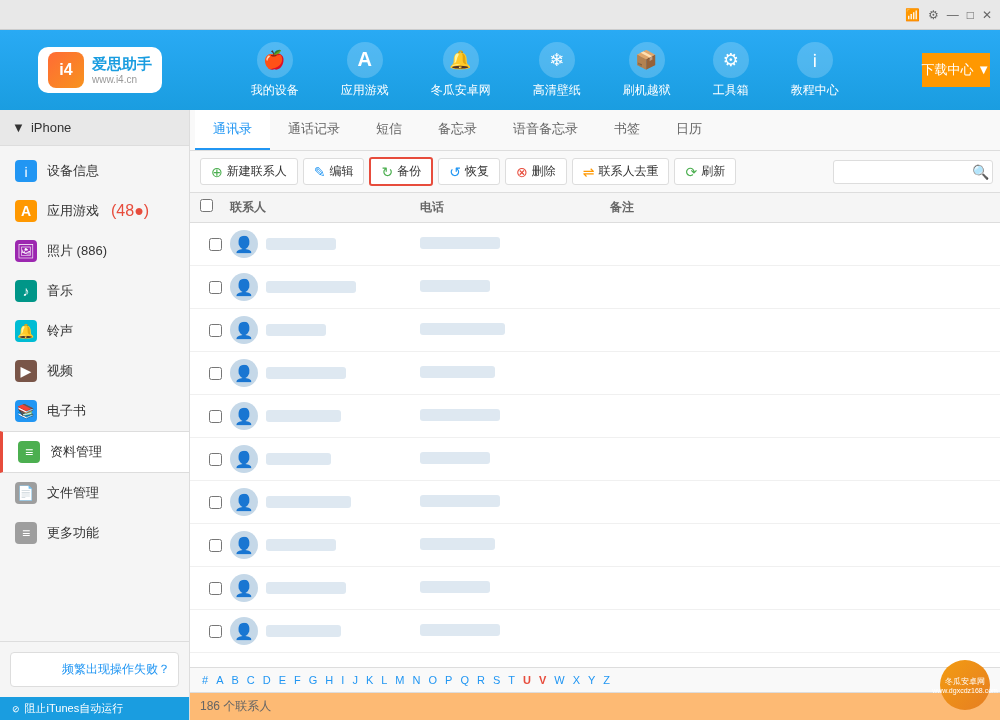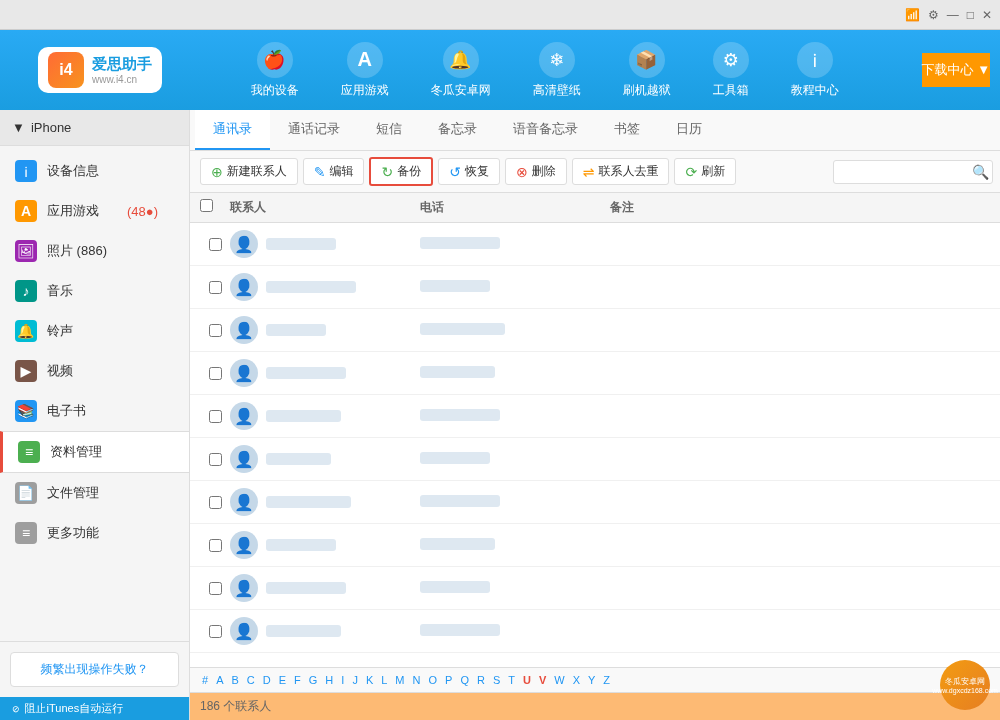--- a/index.html
+++ b/index.html
@@ -164,21 +164,21 @@
       border-top: 1px solid #ddd;
     }
     .problem-btn {
       background: #fff;
       border: 1px solid #ddd;
       border-radius: 4px;
       padding: 8px;
       cursor: pointer;
       font-size: 12px;
       color: #2196F3;
-      text-align: center;
+      text-align: right;
       width: 100%;
     }
     .status-bar {
       background: #1a9de0;
       padding: 4px 12px;
       font-size: 11px;
       color: white;
       display: flex;
       align-items: center;
       gap: 5px;
@@ -422,21 +422,21 @@
       </div>
       <div class="sidebar-nav">
 
         <div class="sidebar-item">
           <div class="sidebar-icon icon-blue">ℹ</div>
           <span>设备信息</span>
         </div>
         <div class="sidebar-item">
           <div class="sidebar-icon icon-orange" style="font-weight:bold;">A</div>
           <span>应用游戏</span>
-          <span style="color:#e74c3c;font-size:13px;margin-left:18px;">(48●)</span>
+          <span style="color:#e74c3c;font-size:16px;margin-left:2px;">(48●)</span>
         </div>
         <div class="sidebar-item">
           <div class="sidebar-icon icon-purple">🖼</div>
           <span>照片 (886)</span>
         </div>
         <div class="sidebar-item">
           <div class="sidebar-icon icon-teal">♪</div>
           <span>音乐</span>
         </div>
         <div class="sidebar-item">

